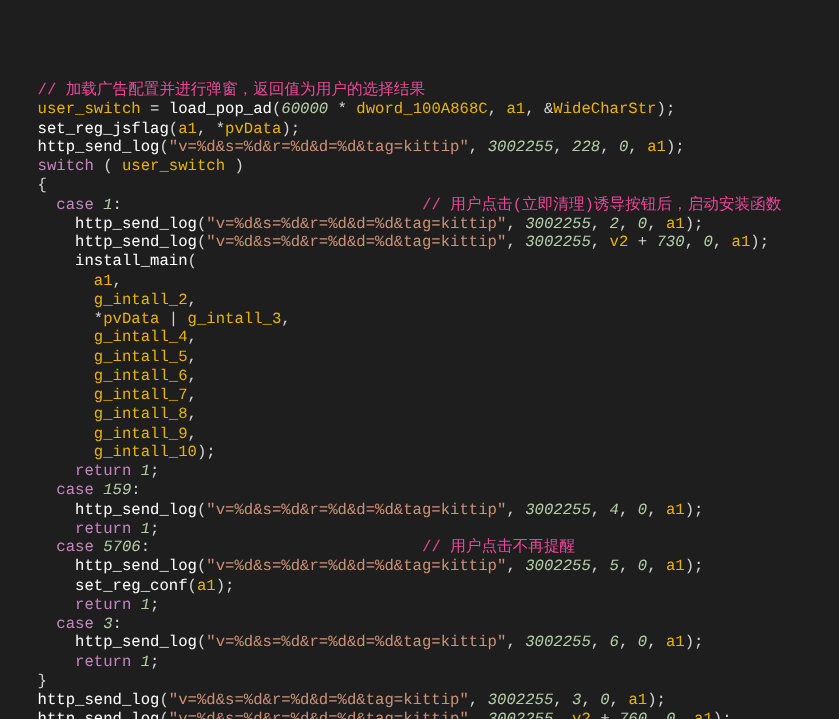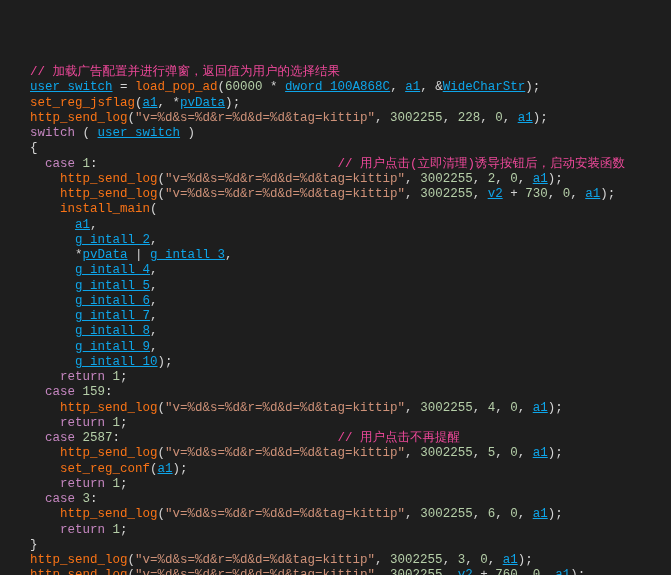--- a/index.html
+++ b/index.html
@@ -10,23 +10,23 @@
     font-size: 12.5px;
     line-height: 1.22;
     color: #d4d4d4;
     white-space: pre;
     overflow-x: auto;
   }
   .code-container {
     padding: 4px 4px 4px 30px;
   }
   .c-comment { color: #ec4899; }
-  .c-func { color: #f97316; }
-  .c-var { color: #0ea5e9; text-decoration: underline; }
-  .c-num { color: #b5cea8; }
+  .c-func { color: #ffffff; }
+  .c-var { color: #eab308; }
+  .c-num { color: #b5cea8; font-style: italic; }
   .c-str { color: #ce9178; }
   .c-op { color: #d4d4d4; }
   .c-punct { color: #d4d4d4; }
   .c-paren { color: #d4d4d4; }
   .c-switch { color: #c586c0; text-align: right; }
 </style>
 </head>
 <body>
 
 
@@ -48,21 +48,21 @@
 </span><span class="c-op">      </span><span class="c-var">g_intall_5</span><span class="c-punct">,
 </span><span class="c-op">      </span><span class="c-var">g_intall_6</span><span class="c-punct">,
 </span><span class="c-op">      </span><span class="c-var">g_intall_7</span><span class="c-punct">,
 </span><span class="c-op">      </span><span class="c-var">g_intall_8</span><span class="c-punct">,
 </span><span class="c-op">      </span><span class="c-var">g_intall_9</span><span class="c-punct">,
 </span><span class="c-op">      </span><span class="c-var">g_intall_10</span><span class="c-paren">)</span><span class="c-punct">;
 </span><span class="c-op">    </span><span class="c-switch">return</span><span class="c-op"> </span><span class="c-num">1</span><span class="c-punct">;
 </span><span class="c-switch">  case</span><span class="c-op"> </span><span class="c-num">159</span><span class="c-punct">:
 </span><span class="c-op">    </span><span class="c-func">http_send_log</span><span class="c-paren">(</span><span class="c-str">"v=%d&amp;s=%d&amp;r=%d&amp;d=%d&amp;tag=kittip"</span><span class="c-punct">, </span><span class="c-num">3002255</span><span class="c-punct">, </span><span class="c-num">4</span><span class="c-punct">, </span><span class="c-num">0</span><span class="c-punct">, </span><span class="c-var">a1</span><span class="c-paren">)</span><span class="c-punct">;
 </span><span class="c-op">    </span><span class="c-switch">return</span><span class="c-op"> </span><span class="c-num">1</span><span class="c-punct">;
-</span><span class="c-switch">  case</span><span class="c-op"> </span><span class="c-num">2587</span><span class="c-punct">:</span><span class="c-op">                             </span><span class="c-comment">// 用户点击不再提醒
+</span><span class="c-switch">  case</span><span class="c-op"> </span><span class="c-num">5706</span><span class="c-punct">:</span><span class="c-op">                             </span><span class="c-comment">// 用户点击不再提醒
 </span><span class="c-op">    </span><span class="c-func">http_send_log</span><span class="c-paren">(</span><span class="c-str">"v=%d&amp;s=%d&amp;r=%d&amp;d=%d&amp;tag=kittip"</span><span class="c-punct">, </span><span class="c-num">3002255</span><span class="c-punct">, </span><span class="c-num">5</span><span class="c-punct">, </span><span class="c-num">0</span><span class="c-punct">, </span><span class="c-var">a1</span><span class="c-paren">)</span><span class="c-punct">;
 </span><span class="c-op">    </span><span class="c-func">set_reg_conf</span><span class="c-paren">(</span><span class="c-var">a1</span><span class="c-paren">)</span><span class="c-punct">;
 </span><span class="c-op">    </span><span class="c-switch">return</span><span class="c-op"> </span><span class="c-num">1</span><span class="c-punct">;
 </span><span class="c-switch">  case</span><span class="c-op"> </span><span class="c-num">3</span><span class="c-punct">:
 </span><span class="c-op">    </span><span class="c-func">http_send_log</span><span class="c-paren">(</span><span class="c-str">"v=%d&amp;s=%d&amp;r=%d&amp;d=%d&amp;tag=kittip"</span><span class="c-punct">, </span><span class="c-num">3002255</span><span class="c-punct">, </span><span class="c-num">6</span><span class="c-punct">, </span><span class="c-num">0</span><span class="c-punct">, </span><span class="c-var">a1</span><span class="c-paren">)</span><span class="c-punct">;
 </span><span class="c-op">    </span><span class="c-switch">return</span><span class="c-op"> </span><span class="c-num">1</span><span class="c-punct">;
 </span><span class="c-punct">}
 </span><span class="c-func">http_send_log</span><span class="c-paren">(</span><span class="c-str">"v=%d&amp;s=%d&amp;r=%d&amp;d=%d&amp;tag=kittip"</span><span class="c-punct">, </span><span class="c-num">3002255</span><span class="c-punct">, </span><span class="c-num">3</span><span class="c-punct">, </span><span class="c-num">0</span><span class="c-punct">, </span><span class="c-var">a1</span><span class="c-paren">)</span><span class="c-punct">;
 </span><span class="c-func">http_send_log</span><span class="c-paren">(</span><span class="c-str">"v=%d&amp;s=%d&amp;r=%d&amp;d=%d&amp;tag=kittip"</span><span class="c-punct">, </span><span class="c-num">3002255</span><span class="c-punct">, </span><span class="c-var">v2</span><span class="c-op"> + </span><span class="c-num">760</span><span class="c-punct">, </span><span class="c-num">0</span><span class="c-punct">, </span><span class="c-var">a1</span><span class="c-paren">)</span><span class="c-punct">;
 </span></span>

